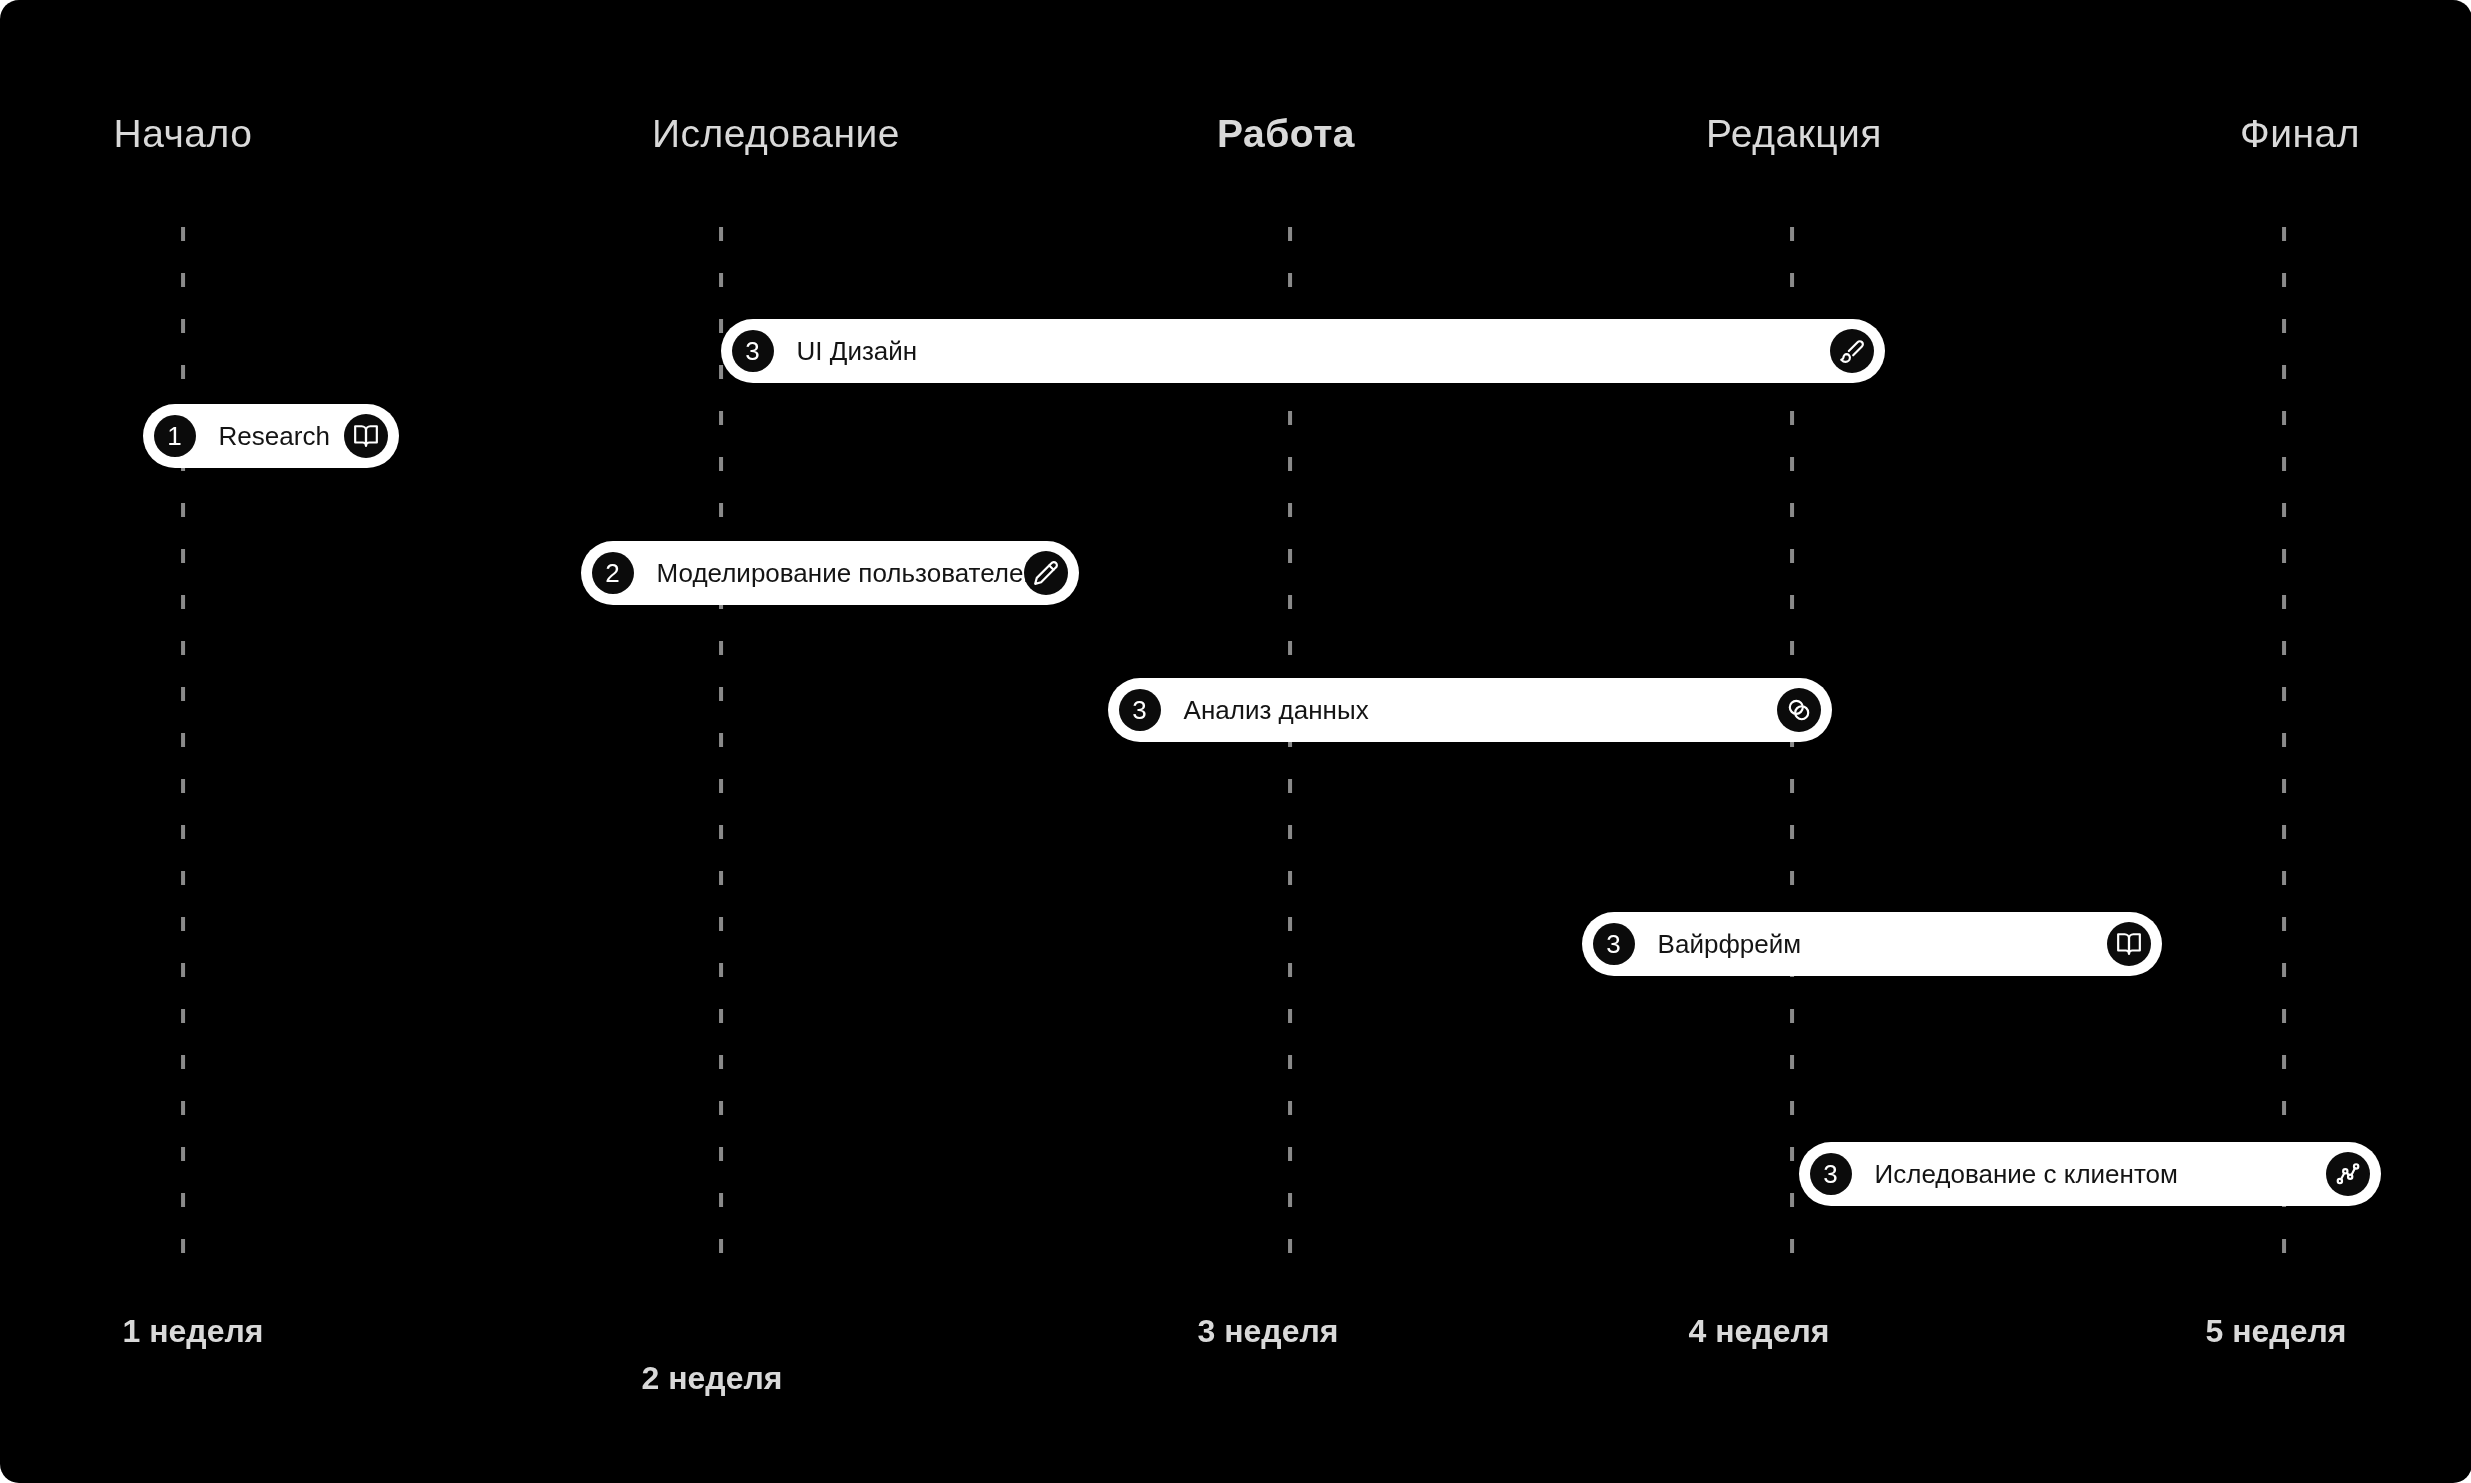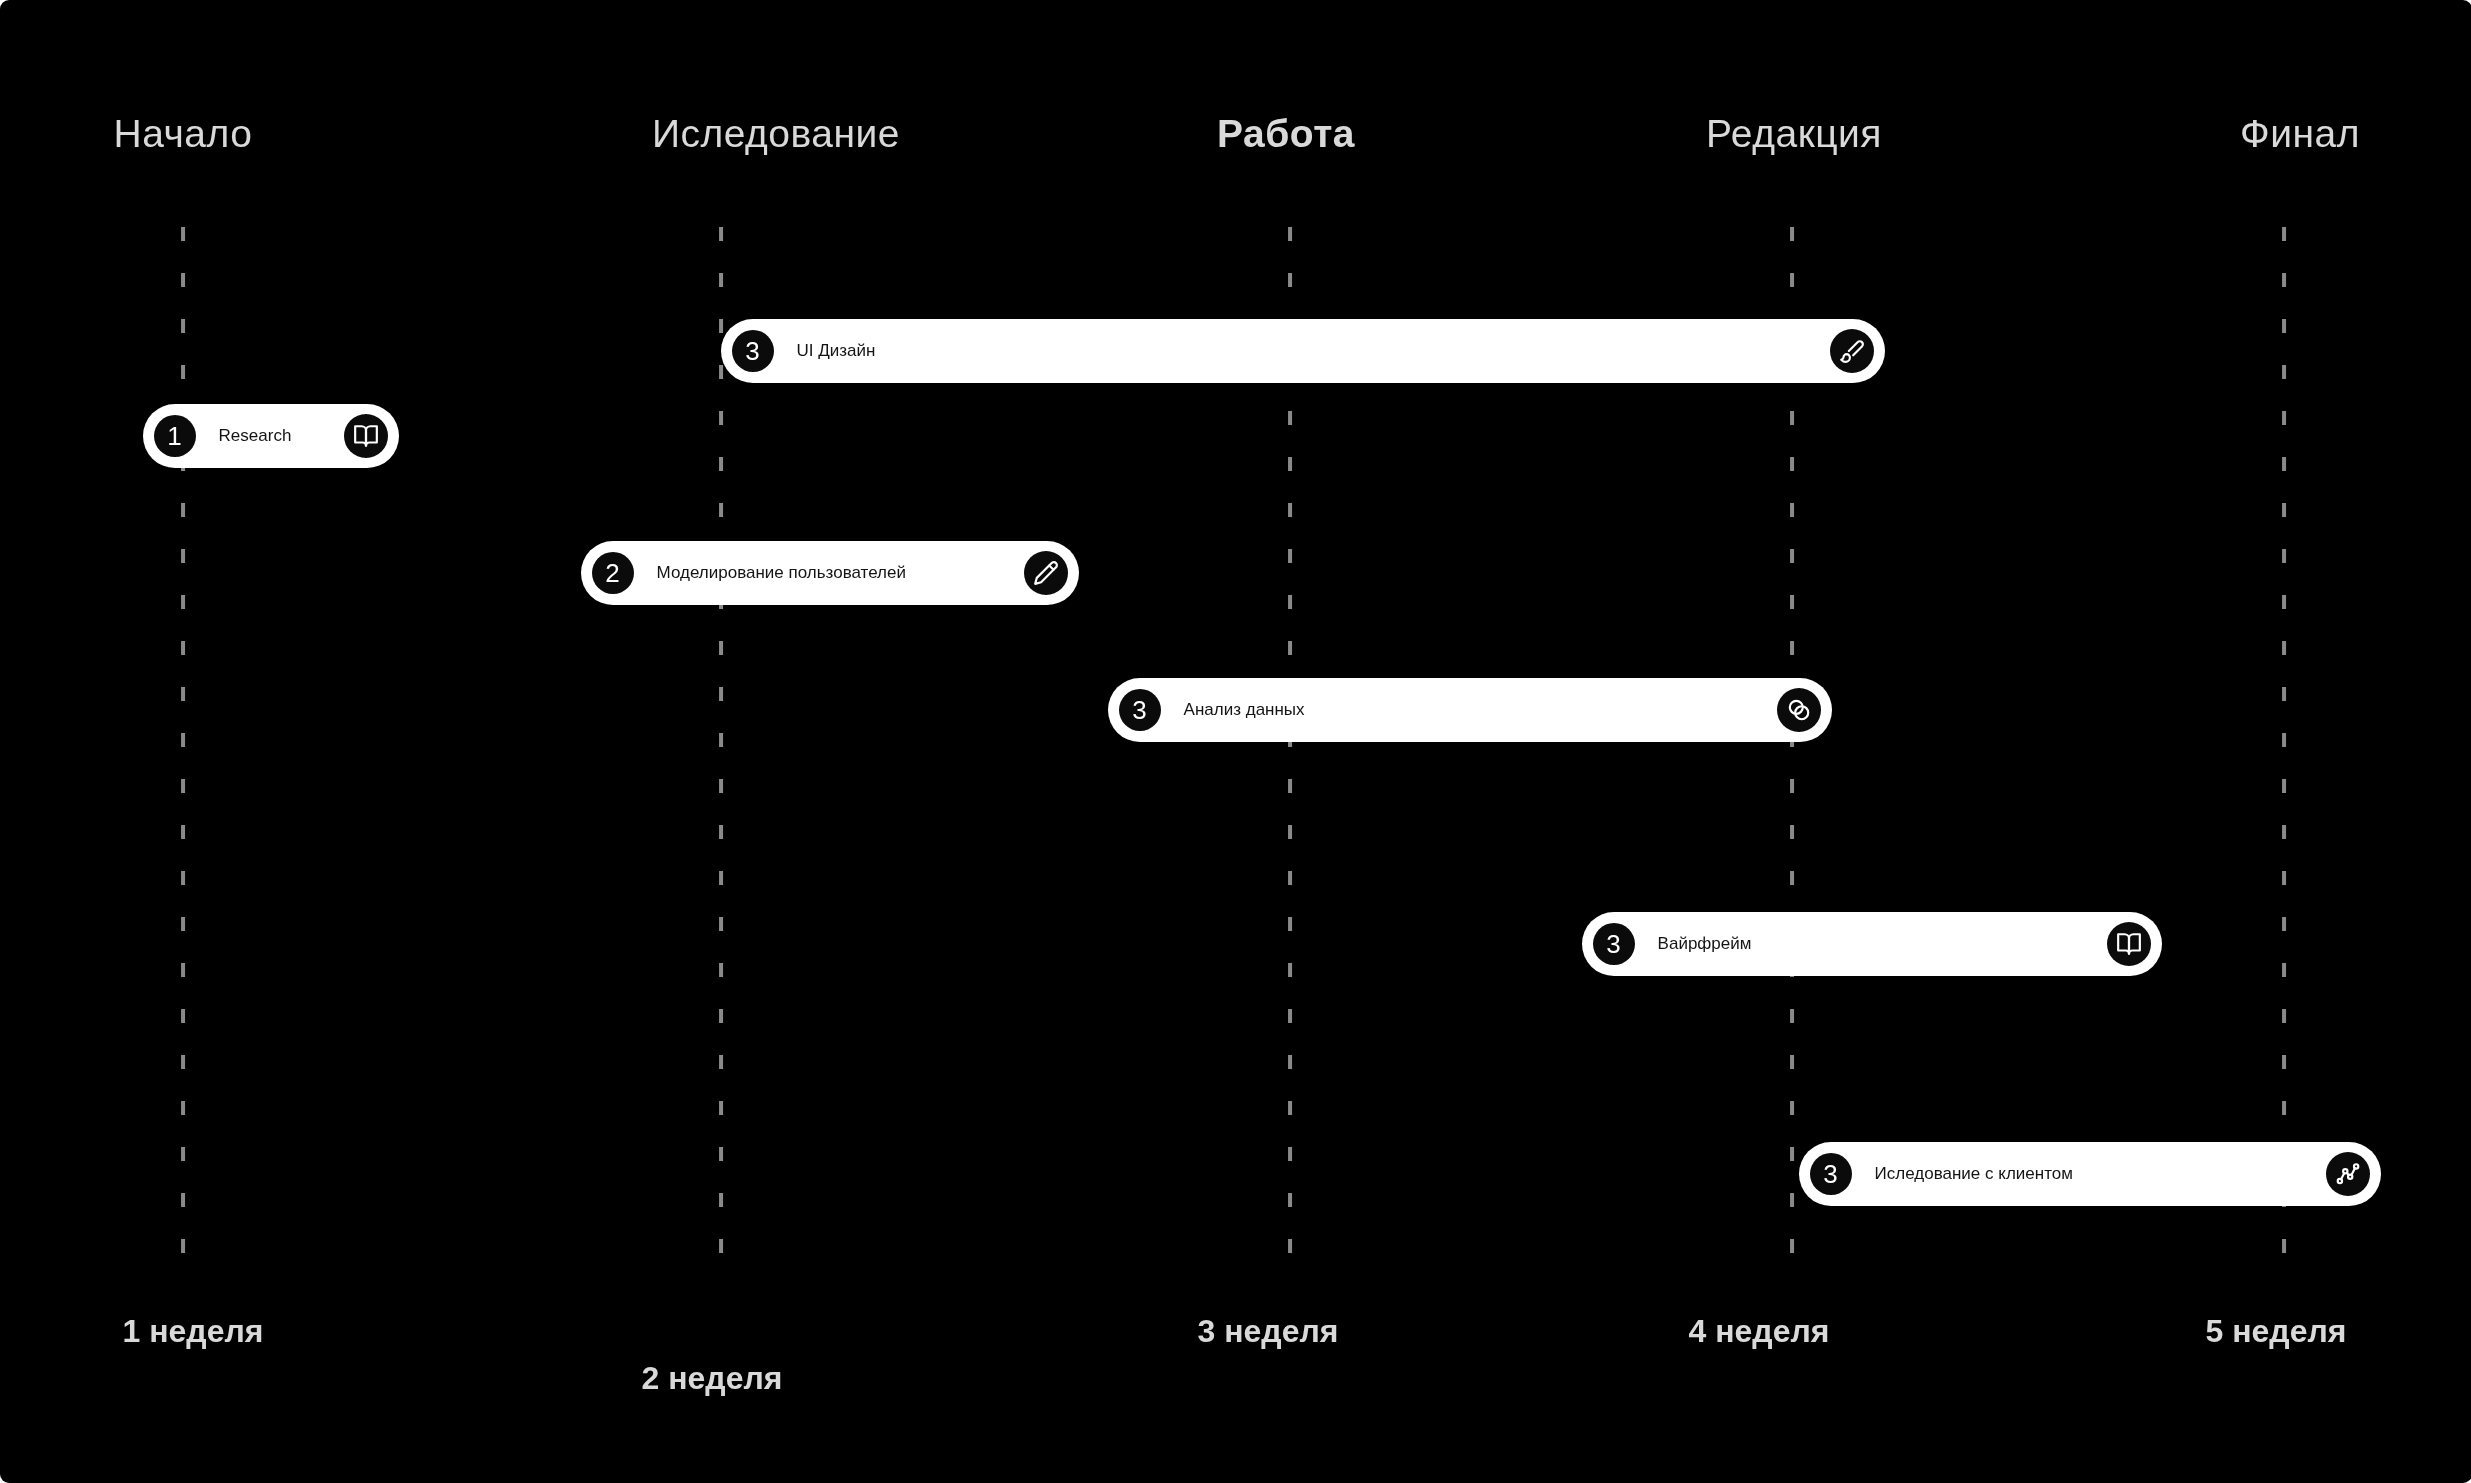--- a/index.html
+++ b/index.html
@@ -1,20 +1,20 @@
 <!DOCTYPE html>
 <html><head>
 <meta charset="utf-8">
 <style>
   html,body{margin:0;padding:0;background:#ffffff;}
   .board{
     position:relative;
     width:2472px;height:1483px;
     background:#000000;
-    border-radius:9px;
+    border-radius:19px;
     overflow:hidden;
     font-family:"Liberation Sans","DejaVu Sans",sans-serif;
   }
   .phase-header{
     position:absolute;top:112px;
     transform:translateX(-50%);
     color:#d9d9d9;font-size:39px;font-weight:500;letter-spacing:0.5px;
     white-space:nowrap;
   }
   .week-line{
@@ -36,21 +36,21 @@
   }
   .task .badge{
     width:42px;height:42px;border-radius:50%;
     background:#0b0b0b;color:#ffffff;
     font-size:26px;font-weight:500;
     display:flex;align-items:center;justify-content:center;
     margin-left:10.6px;flex:0 0 auto;
   }
   .task .task-label{
     margin-left:23px;margin-right:58px;
-    color:#141414;font-size:17px;font-weight:400;
+    color:#141414;font-size:26px;font-weight:400;
     white-space:nowrap;
   }
   .task .icon-circle{
     position:absolute;right:10.6px;top:50%;transform:translateY(-50%);
     width:44px;height:44px;border-radius:50%;
     background:#0b0b0b;
     display:flex;align-items:center;justify-content:center;
   }
   .icon-circle svg{width:26px;height:26px;stroke:#ffffff;fill:none;
     stroke-width:2;stroke-linecap:round;stroke-linejoin:round;}

